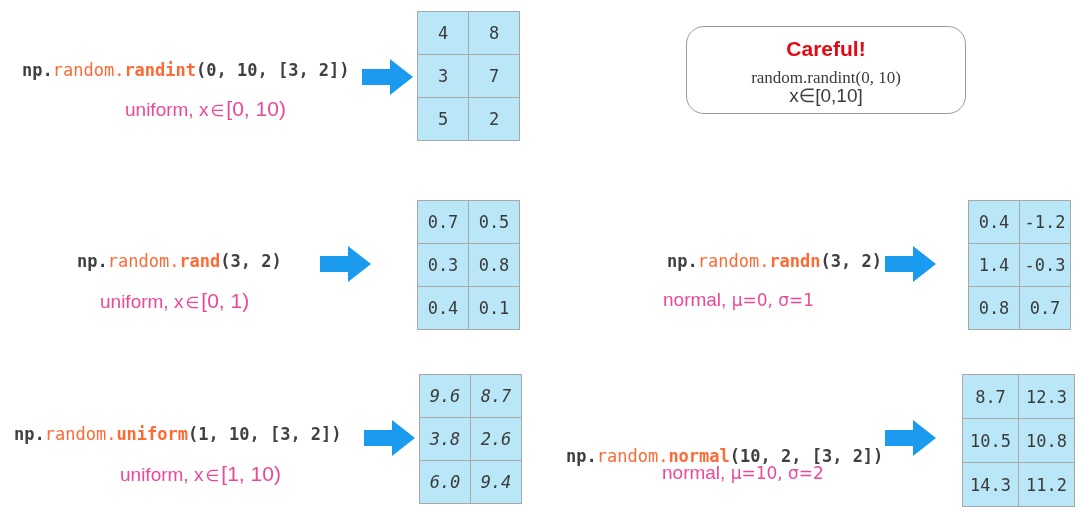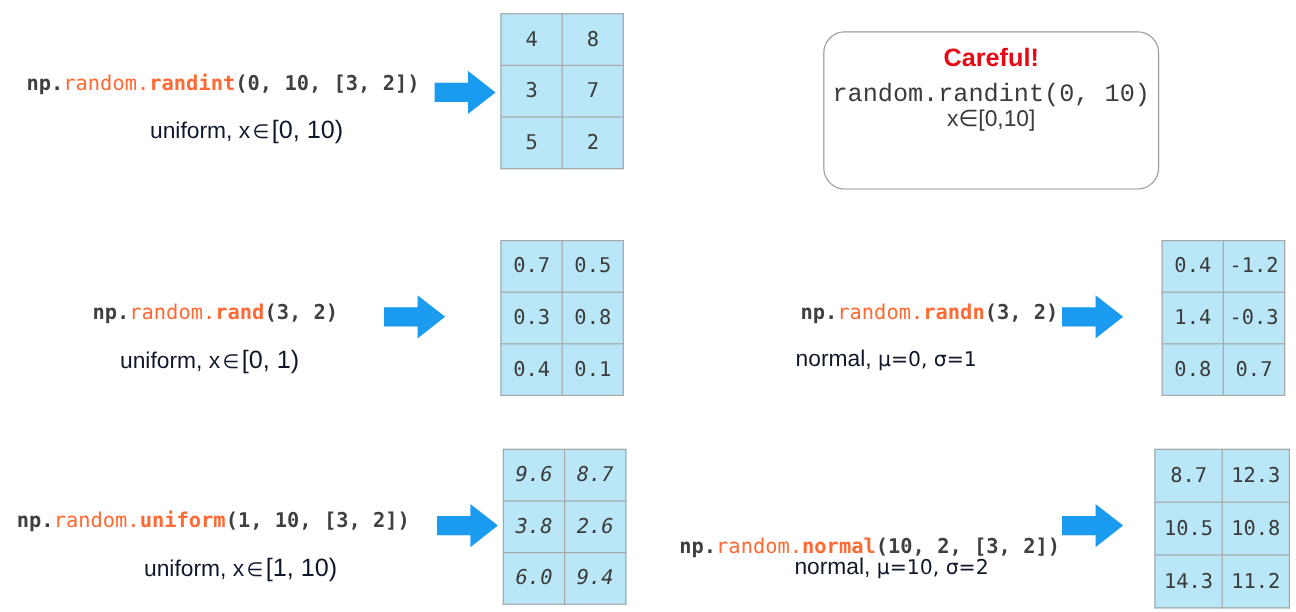--- a/index.html
+++ b/index.html
@@ -29,21 +29,21 @@
   }
   .code .ns     { color: #3f3f3f; font-weight: bold; }   
   .code .mod    { color: #ff6a34; font-weight: normal; } 
   .code .fn     { color: #ff6a34; font-weight: bold; }   
   .code .punc   { color: #3f3f3f; font-weight: bold; }   
   .code .num    { color: #404040; font-weight: bold; }   
 
   
   .caption {
     font-size: 19px;
-    color: #0f172a;
+    color: #ec4899;
     white-space: nowrap;
     line-height: 1;
     text-align: center;
   }
   .caption .greek {
     font-family: "DejaVu Sans", sans-serif;
     font-size: 17px;
   }
   .caption .setsym { font-size: 16px; padding: 0 2px; }
   .caption .interval { font-size: 21px; }
@@ -79,22 +79,22 @@
     text-align: center;
     padding-top: 9px;
   }
   .careful-title {
     color: #e50914;
     font-weight: bold;
     font-size: 21px;
     line-height: 1.25;
   }
   .careful-code {
-    font-family: Liberation Mono, monospace;
-    font-size: 21px;
+    font-family: Liberation Serif, serif;
+    font-size: 17px;
     margin-top: 7px;
     line-height: 1;
   }
   .careful-range {
     font-size: 19px;
     margin-top: 0;
     line-height: 1;
   }
 </style>
 </head>
@@ -122,21 +122,21 @@
       <td>3</td>
       <td>7</td>
     </tr>
     <tr>
       <td>5</td>
       <td>2</td>
     </tr>
   </tbody>
 </table>
 
-<div class="abs careful-box" style="left:686px; top:26px; width:280px; height:132px;">
+<div class="abs careful-box" style="left:686px; top:26px; width:280px; height:88px;">
   <div class="careful-title">Careful!</div>
   <div class="careful-code">
     <span class="ns">random.</span><span class="fn">randint</span><span class="punc">(</span><span class="num">0, 10</span><span class="punc">)</span>
   </div>
   <div class="careful-range">
     <span>x</span><span class="setsym">∈</span><span class="interval">[0,10]</span>
   </div>
 </div>
 
 <div class="abs code" style="left:77px; top:253px;">

